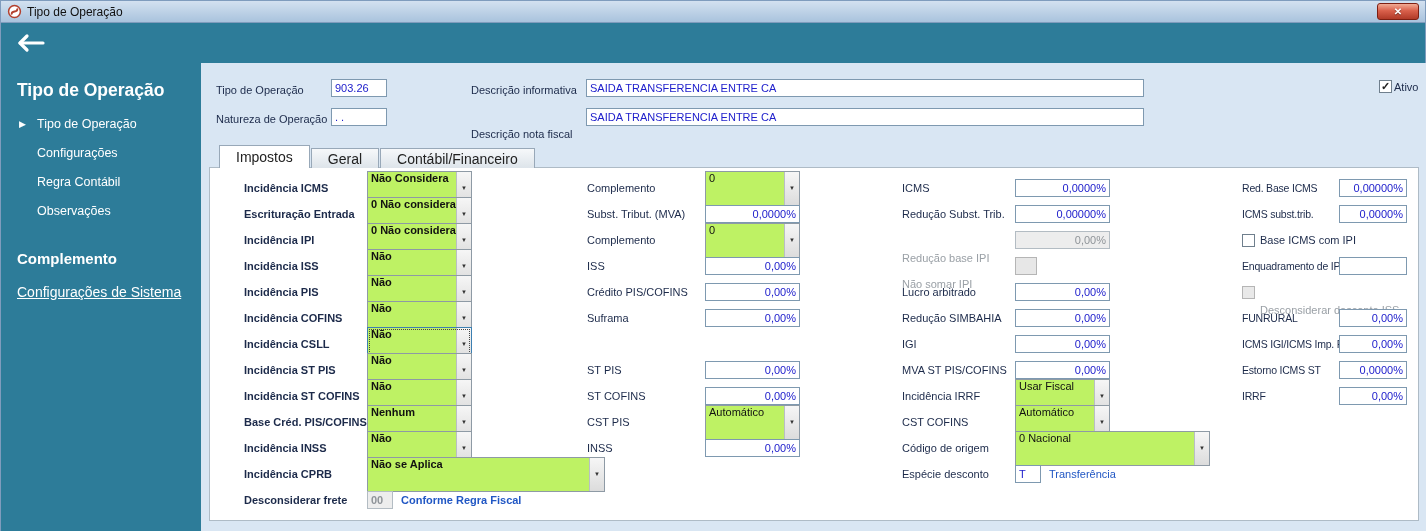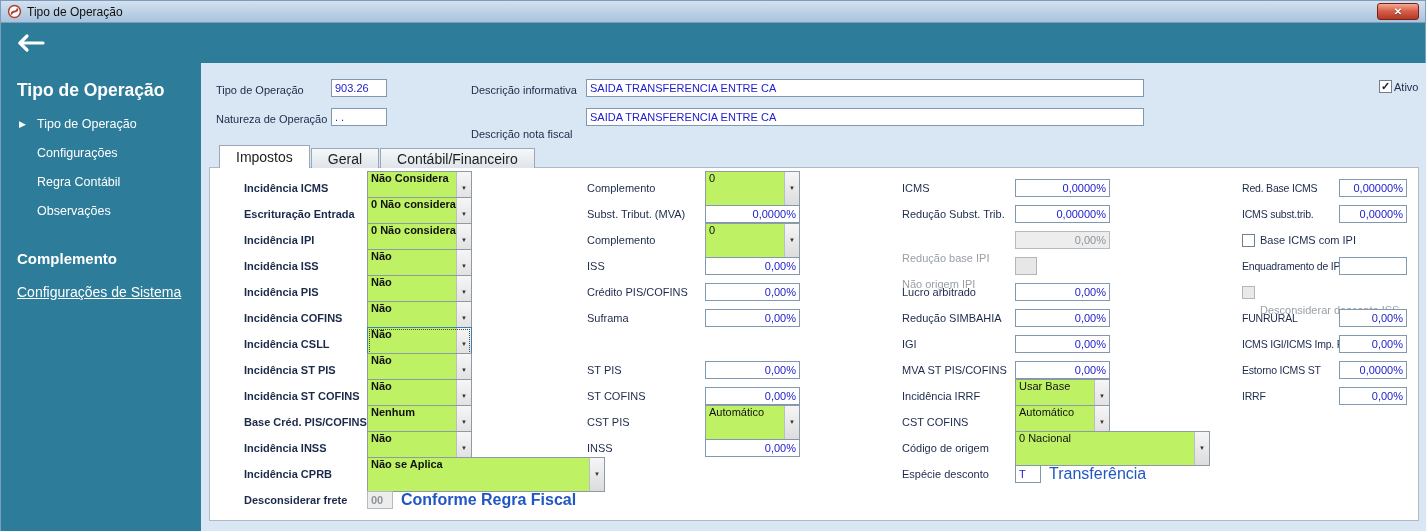--- a/index.html
+++ b/index.html
@@ -80,21 +80,21 @@
   .fcol[data-col="col3"] { left:692px; }
   .fcol[data-col="col3"] .flabel { width:113px; }
   .fcol[data-col="col3"] .combo, .fcol[data-col="col3"] .tbox { width:95px; }
   .fcol[data-col="col3"] .combo.wide { width:195px; }
 
   .fcol[data-col="col4"] { left:1032px; }
   .fcol[data-col="col4"] .flabel { width:97px; font-size:10.5px; letter-spacing:-0.2px; }
   .fcol[data-col="col4"] .combo, .fcol[data-col="col4"] .tbox { width:68px; }
 
   .fcol .tbox.small { width:26px; }
-  .flink { color:#2157c4; margin-left:8px; cursor:pointer; white-space:nowrap; font-size:16px; }
+  .flink { color:#2157c4; margin-left:8px; cursor:pointer; white-space:nowrap; font-size:11px; }
   .disbox { width:22px; height:18px; background:#e7e7e7; border:1px solid #b5b5b5; flex:none; }
 </style>
 </head>
 <body>
 
 <div class="window">
 
   <div class="titlebar">
     <span class="app-icon">
       <svg width="15" height="15" viewBox="0 0 16 16">
@@ -314,21 +314,21 @@
           </div>
           <div class="frow">
             <span class="flabel">Redução Subst. Trib.</span>
             <div class="tbox right">0,00000%</div>
           </div>
           <div class="frow">
             <span class="flabel dis">Redução base IPI</span>
             <div class="tbox right dis">0,00%</div>
           </div>
           <div class="frow">
-            <span class="flabel dis">Não origem IPI</span>
+            <span class="flabel dis">Não somar IPI</span>
             <span class="disbox"></span>
           </div>
           <div class="frow">
             <span class="flabel">Lucro arbitrado</span>
             <div class="tbox right">0,00%</div>
           </div>
           <div class="frow">
             <span class="flabel">Redução SIMBAHIA</span>
             <div class="tbox right">0,00%</div>
           </div>
@@ -336,21 +336,21 @@
             <span class="flabel">IGI</span>
             <div class="tbox right">0,00%</div>
           </div>
           <div class="frow">
             <span class="flabel">MVA ST PIS/COFINS</span>
             <div class="tbox right">0,00%</div>
           </div>
           <div class="frow">
             <span class="flabel">Incidência IRRF</span>
             <div class="combo">
-              <span class="combo-val">Usar Base</span>
+              <span class="combo-val">Usar Fiscal</span>
               <span class="combo-arrow">▼</span>
             </div>
           </div>
           <div class="frow">
             <span class="flabel">CST COFINS</span>
             <div class="combo">
               <span class="combo-val">Automático</span>
               <span class="combo-arrow">▼</span>
             </div>
           </div>

